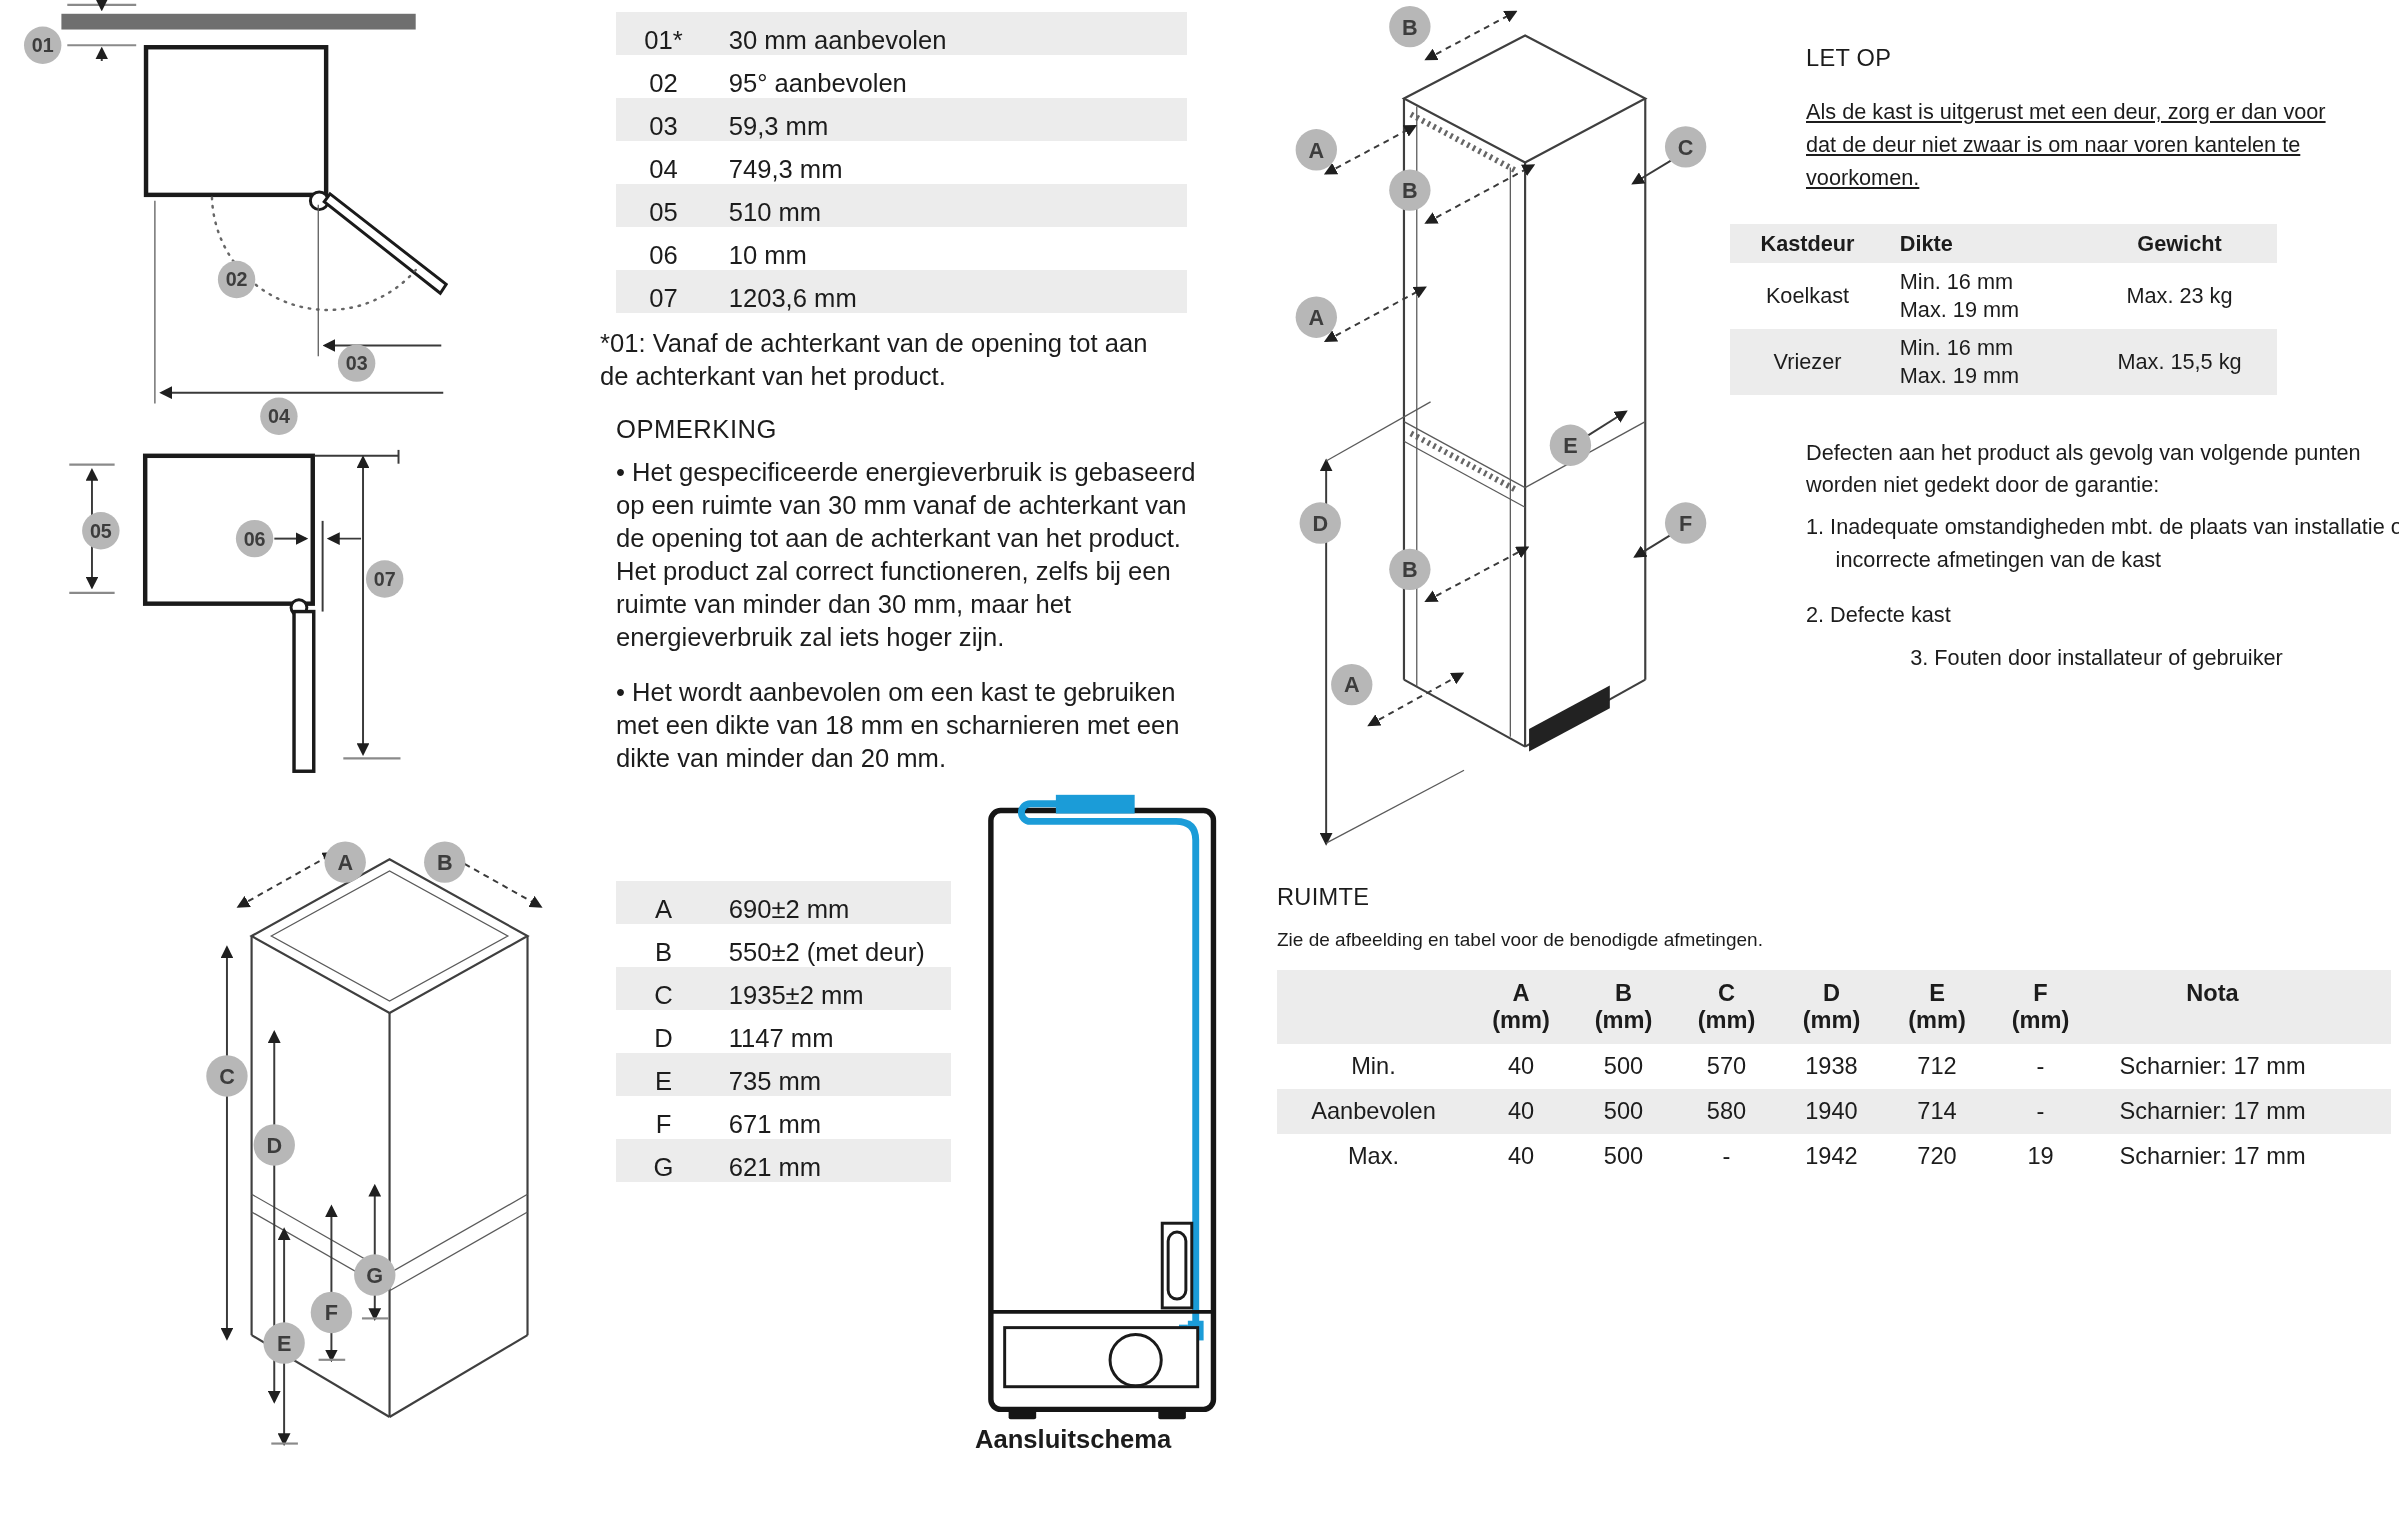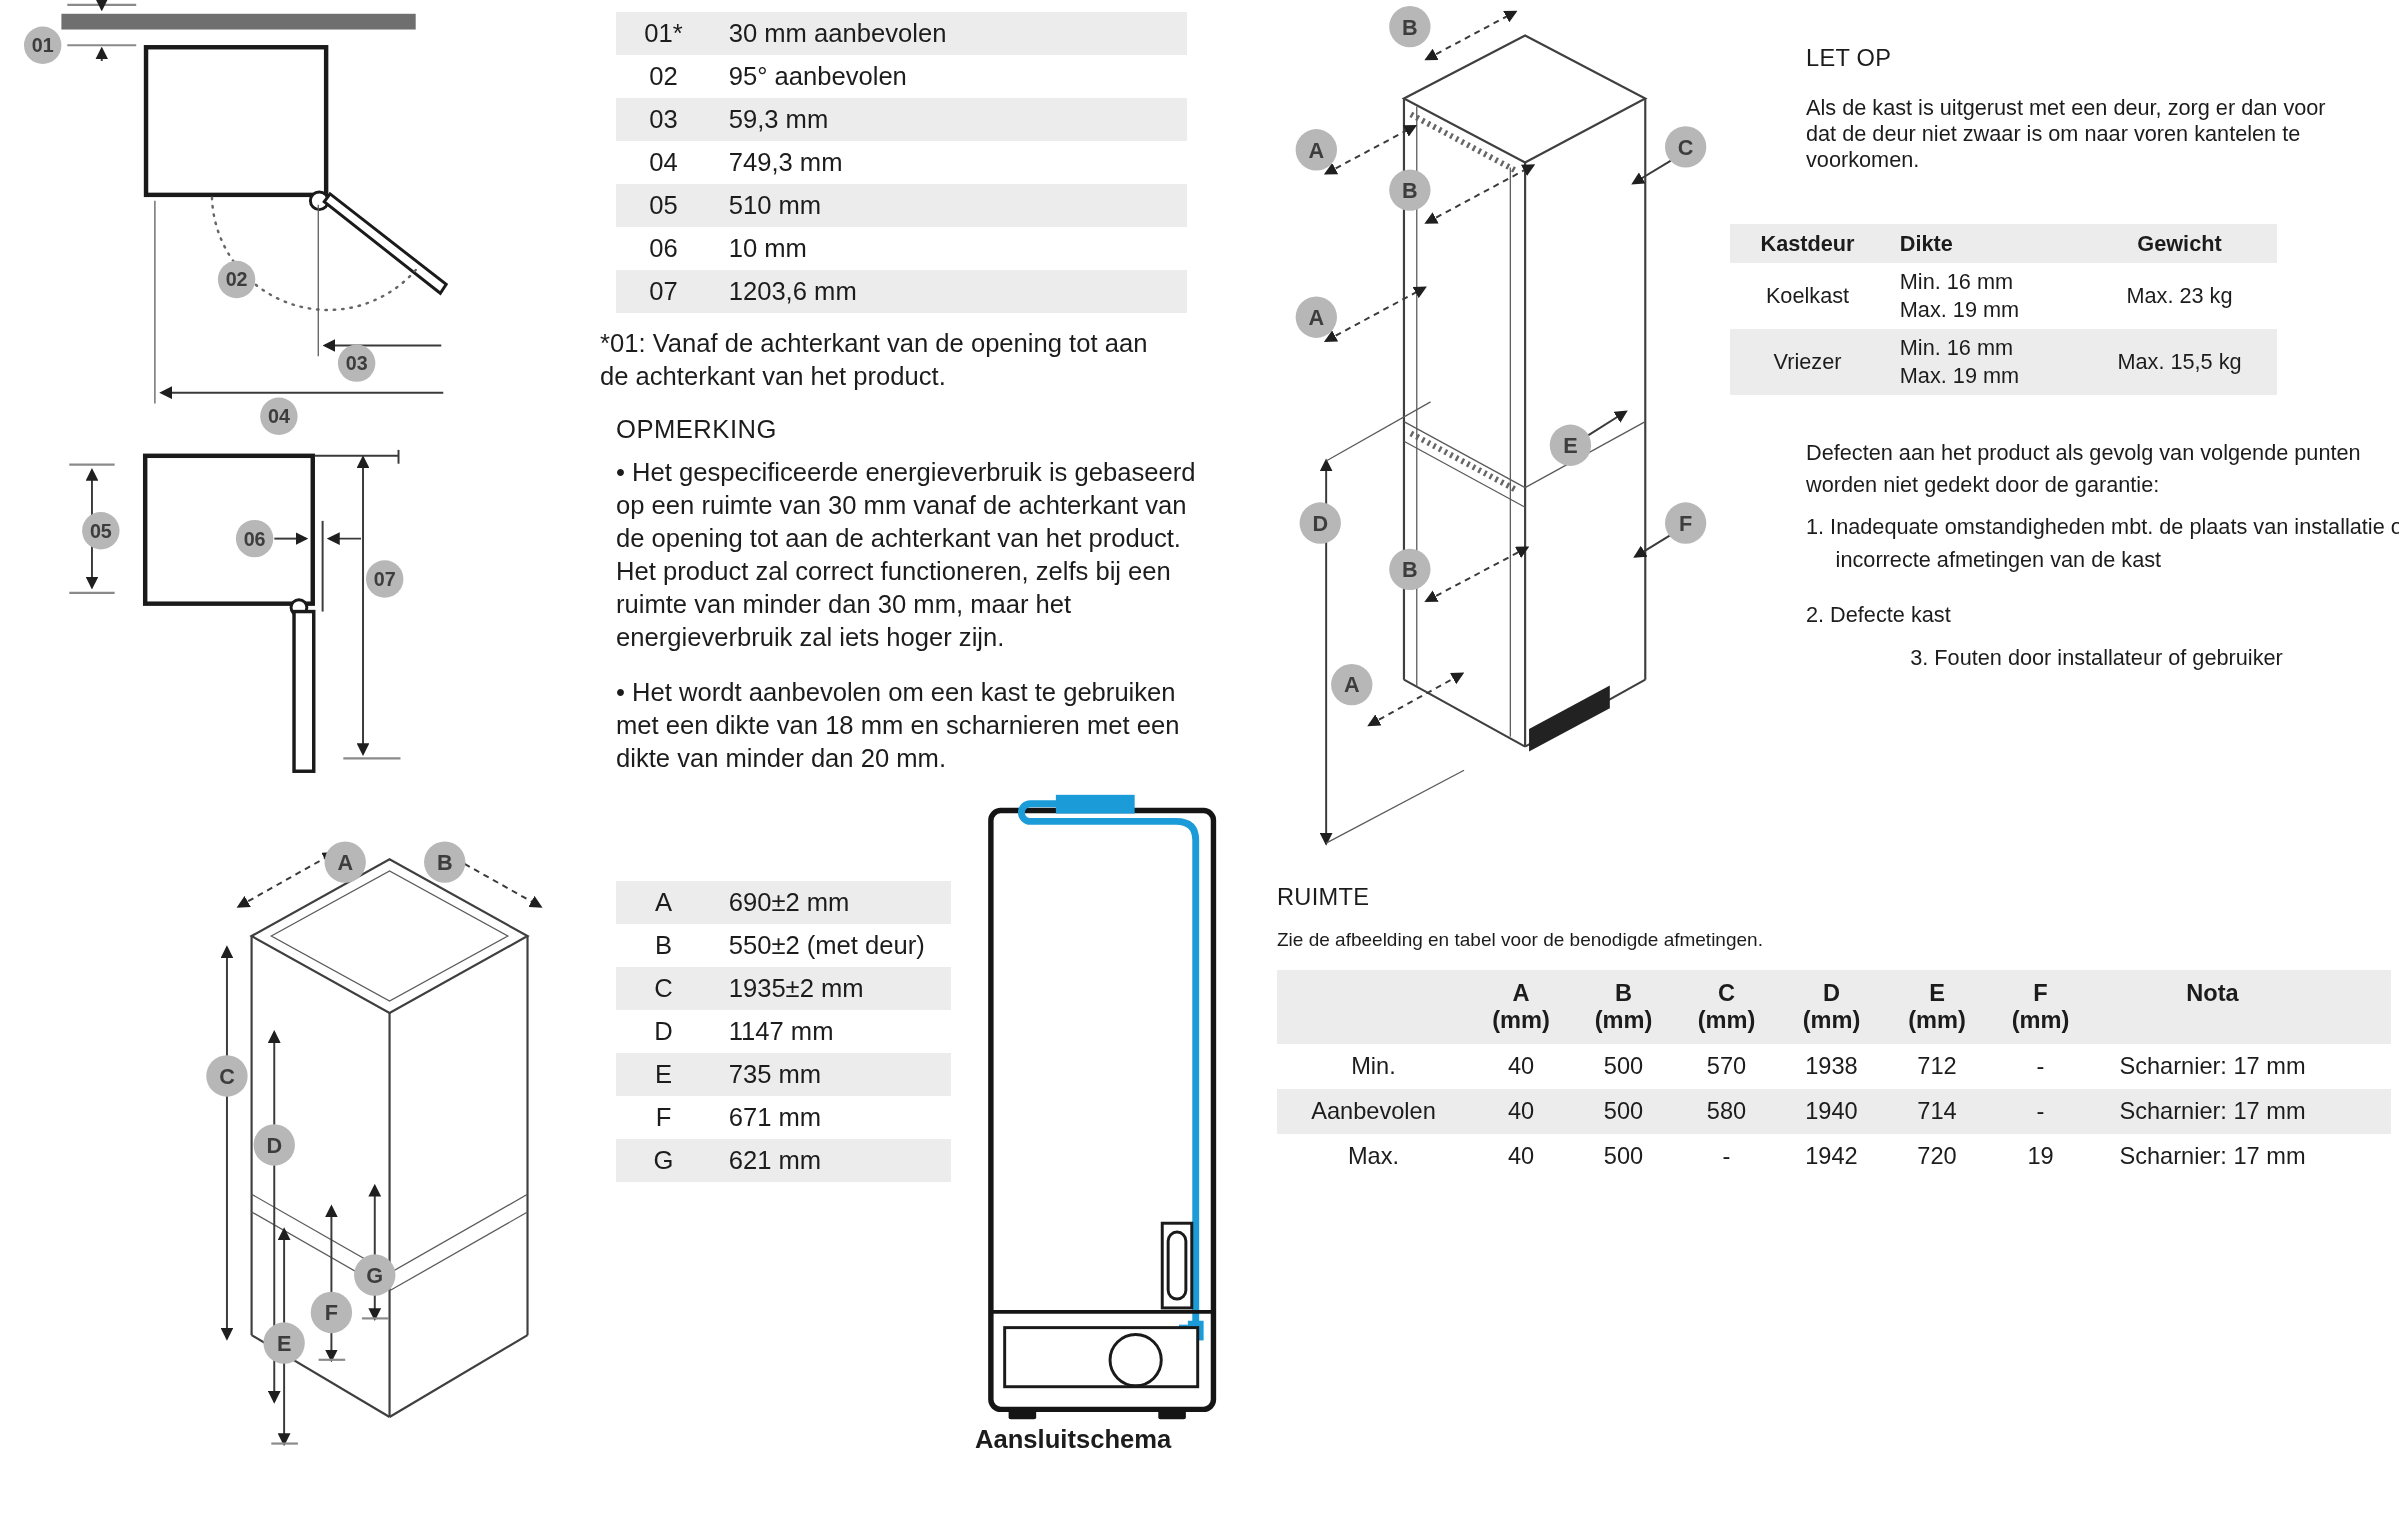--- a/index.html
+++ b/index.html
@@ -15,33 +15,33 @@
   .ln{fill:none;stroke:#3f3f3f;stroke-width:2.2;}
   .ln1{fill:none;stroke:#5a5a5a;stroke-width:1.3;}
   .dim{fill:none;stroke:#3a3a3a;stroke-width:2;}
   .dimg{fill:none;stroke:#8a8a8a;stroke-width:2.2;}
   .dash{stroke-dasharray:6 5;}
   .dot{stroke-dasharray:1.5 7;stroke-linecap:round;}
 
   
   #t1{left:616px;top:11.8px;width:571px;font-size:25.6px;}
   #t2{left:616px;top:881px;width:335px;font-size:25.6px;}
-  .tr{display:flex;align-items:center;height:43px;}
+  .tr{display:flex;align-items:flex-end;height:43px;}
   .tr.s{background:#ececec;}
   .tk{width:95px;text-align:center;}
   .tv{margin-left:17.7px;white-space:nowrap;}
   #fnote{left:600px;top:327px;width:566px;font-size:25.6px;line-height:32.5px;}
   #opm-h{left:616px;top:415px;font-size:25.6px;letter-spacing:0.5px;}
   #b1{left:616px;top:456px;width:596px;font-size:25.6px;line-height:33px;}
   #b2{left:616px;top:676px;width:596px;font-size:25.6px;line-height:33px;}
   #cap{left:975px;top:1425px;width:276px;text-align:left;font-weight:700;font-size:25.6px;}
 
   
   #letop-h{left:1806px;top:45px;font-size:23.6px;letter-spacing:0.3px;}
-  #letop-intro{left:1806px;top:95px;width:537px;font-size:21.7px;line-height:26px;}
+  #letop-intro{left:1806px;top:95px;width:537px;font-size:21.7px;line-height:33px;text-decoration:underline;}
   #lt{left:1730px;top:224px;width:547px;font-size:21.7px;}
   .lt-h{display:flex;height:39px;background:#ececec;font-weight:700;align-items:center;}
   .lt-r{display:flex;height:66px;align-items:center;}
   .lt-r.s{background:#ececec;}
   .c1{width:155px;text-align:center;}
   .c2{width:197px;padding-left:14.8px;box-sizing:border-box;line-height:27.6px;}
   .c3{width:195px;text-align:center;}
   #gar-intro{left:1806px;top:437px;width:557px;font-size:21.7px;line-height:31.5px;}
   .gitem{left:1806px;width:581px;font-size:21.7px;line-height:32.5px;}
   .hang{padding-left:29.6px;text-indent:-29.6px;}

